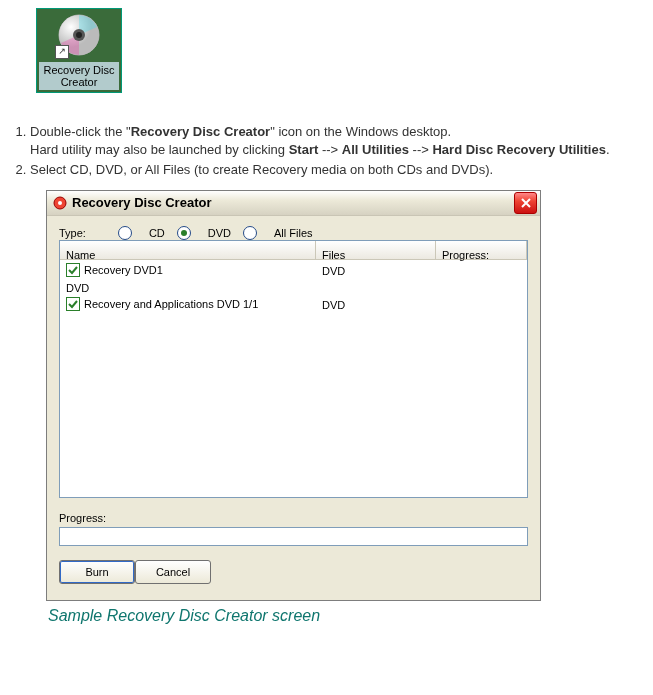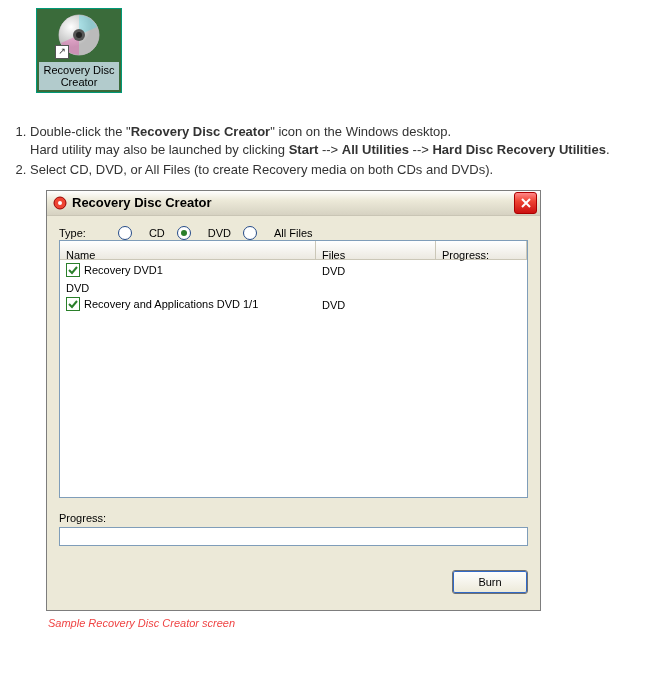--- a/index.html
+++ b/index.html
@@ -118,31 +118,31 @@
     margin-right:4px;background:#fff;flex-shrink:0;
   }
   .chk svg{ width:10px;height:10px;}
   .col-name-cell{ width:256px; display:flex; align-items:center;}
   .col-type-cell{ width:120px;}
   .progress-label { margin-top: 14px; margin-bottom:3px; }
   .progress-bar {
     border:1px solid #7f9db9; height:17px; background:#fff;
   }
   .btn-row {
-    display:flex; justify-content:flex-end; gap:0; padding: 24px 0 6px;
+    display:flex; justify-content:flex-start; gap:0; padding: 14px 0 6px;
   }
   .btn {
     min-width:74px; height:22px;
     border:1px solid #707070; border-radius:3px;
     background: linear-gradient(#fff,#ece9d8);
     font-size:11px; cursor:pointer;
     display:flex;align-items:center;justify-content:center;
   }
   .btn.default{ box-shadow: 0 0 0 1px #3169c6 inset; }
-  .caption { font-style: italic; font-size: 11px; color:#ef4444; margin-top:6px; margin-left:40px;}
+  .caption { font-style: italic; font-size: 16px; color:#0f766e; margin-top:6px; margin-left:40px;}
 </style>
 </head>
 <body>
 
 <div class="desktop-icon">
   <span class="disc-svg">
     <svg width="44" height="44" viewBox="0 0 44 44">
       <circle cx="22" cy="22" r="20" fill="#ddd" stroke="#aaa"></circle>
       <circle cx="22" cy="22" r="20" fill="url(#g)"></circle>
       <defs>
@@ -236,18 +236,19 @@
               <div class="col col-type-cell">DVD</div>
             </div>
           </div>
       </div>
 
       <div class="progress-label">Progress:</div>
       <div class="progress-bar"></div>
 
       <div class="btn-row">
         <div class="btn default">Burn</div>
+        <div class="btn">Cancel</div>
       </div>
     </div>
   </div>
 </div>
 
 <div class="caption">Sample Recovery Disc Creator screen</div>
 
 </body></html>

